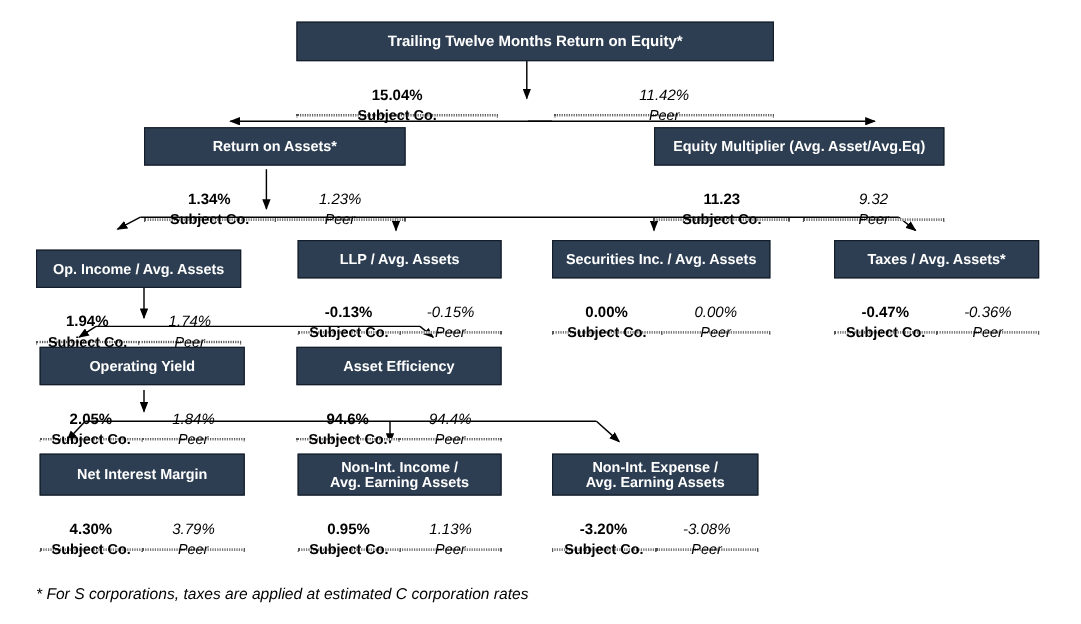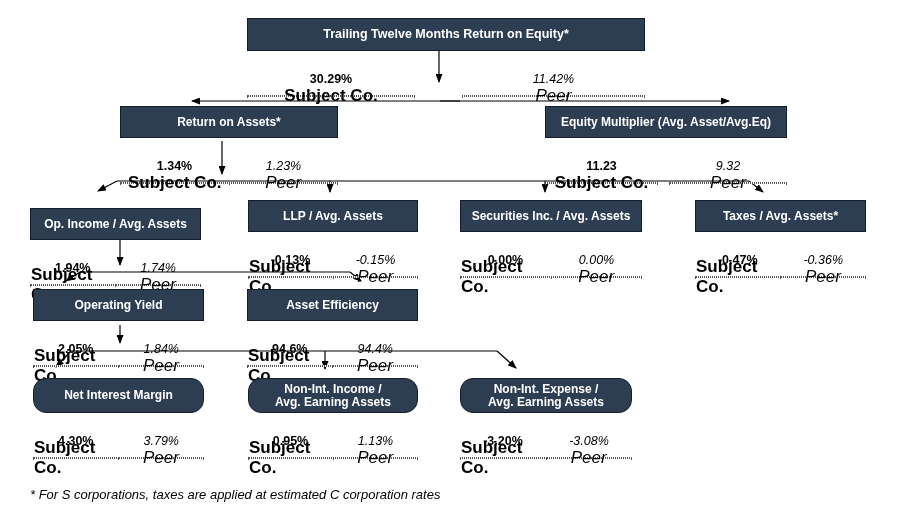--- a/index.html
+++ b/index.html
@@ -8,27 +8,27 @@
     font-family:"Liberation Sans", sans-serif; color:#000; overflow:hidden;
   }
   .node{position:absolute;}
   .hdr{
     background:#2d3e52; color:#ffffff; font-weight:bold; font-size:12px;
     height:32px; border:1px solid #141e2a; box-sizing:border-box;
     display:flex; align-items:center; justify-content:center;
     text-align:center; white-space:pre-line; line-height:13px;
   }
   .roe .hdr{height:33px; font-size:12.5px;}
-  .tall .hdr{height:35px;border-radius:13px;}
+  .tall .hdr{height:35px;}
   .subrow,.valrow{display:flex;}
   .subrow{height:18px; margin-top:1px;}
   .valrow{height:18px;}
   .cell{
     flex:1; box-sizing:border-box; border:1px dotted #555;
-    display:flex; align-items:center; justify-content:center; font-size:17px;
+    display:flex; align-items:center; justify-content:center; font-size:12px;
     background:#fff;
     margin-top:43px;
   }
   .adj .cell.peer{margin-left:-1px;}
   .cell.subj{font-weight:bold;}
   .cell.peer{font-style:italic;text-align:center;}
   .val{
     flex:1; display:flex; align-items:center; justify-content:center;
     font-size:12.5px;
   }
@@ -89,21 +89,21 @@
     </g>
   </svg>
 
   <div class="node roe" style="left:247px;top:18px;width:398px;">
     <div class="hdr">Trailing Twelve Months Return on Equity*</div>
     <div class="subrow">
       <div class="cell subj">Subject Co.</div>
       <div class="cell peer">Peer</div>
     </div>
     <div class="valrow">
-      <div class="val subj">30.29%</div>
+      <div class="val subj">15.04%</div>
       <div class="val peer">11.42%</div>
     </div>
   </div>
 
   <div class="node adj" style="left:120px;top:106px;width:218px;">
     <div class="hdr">Return on Assets*</div>
     <div class="subrow">
       <div class="cell subj">Subject Co.</div>
       <div class="cell peer">Peer</div>
     </div>

